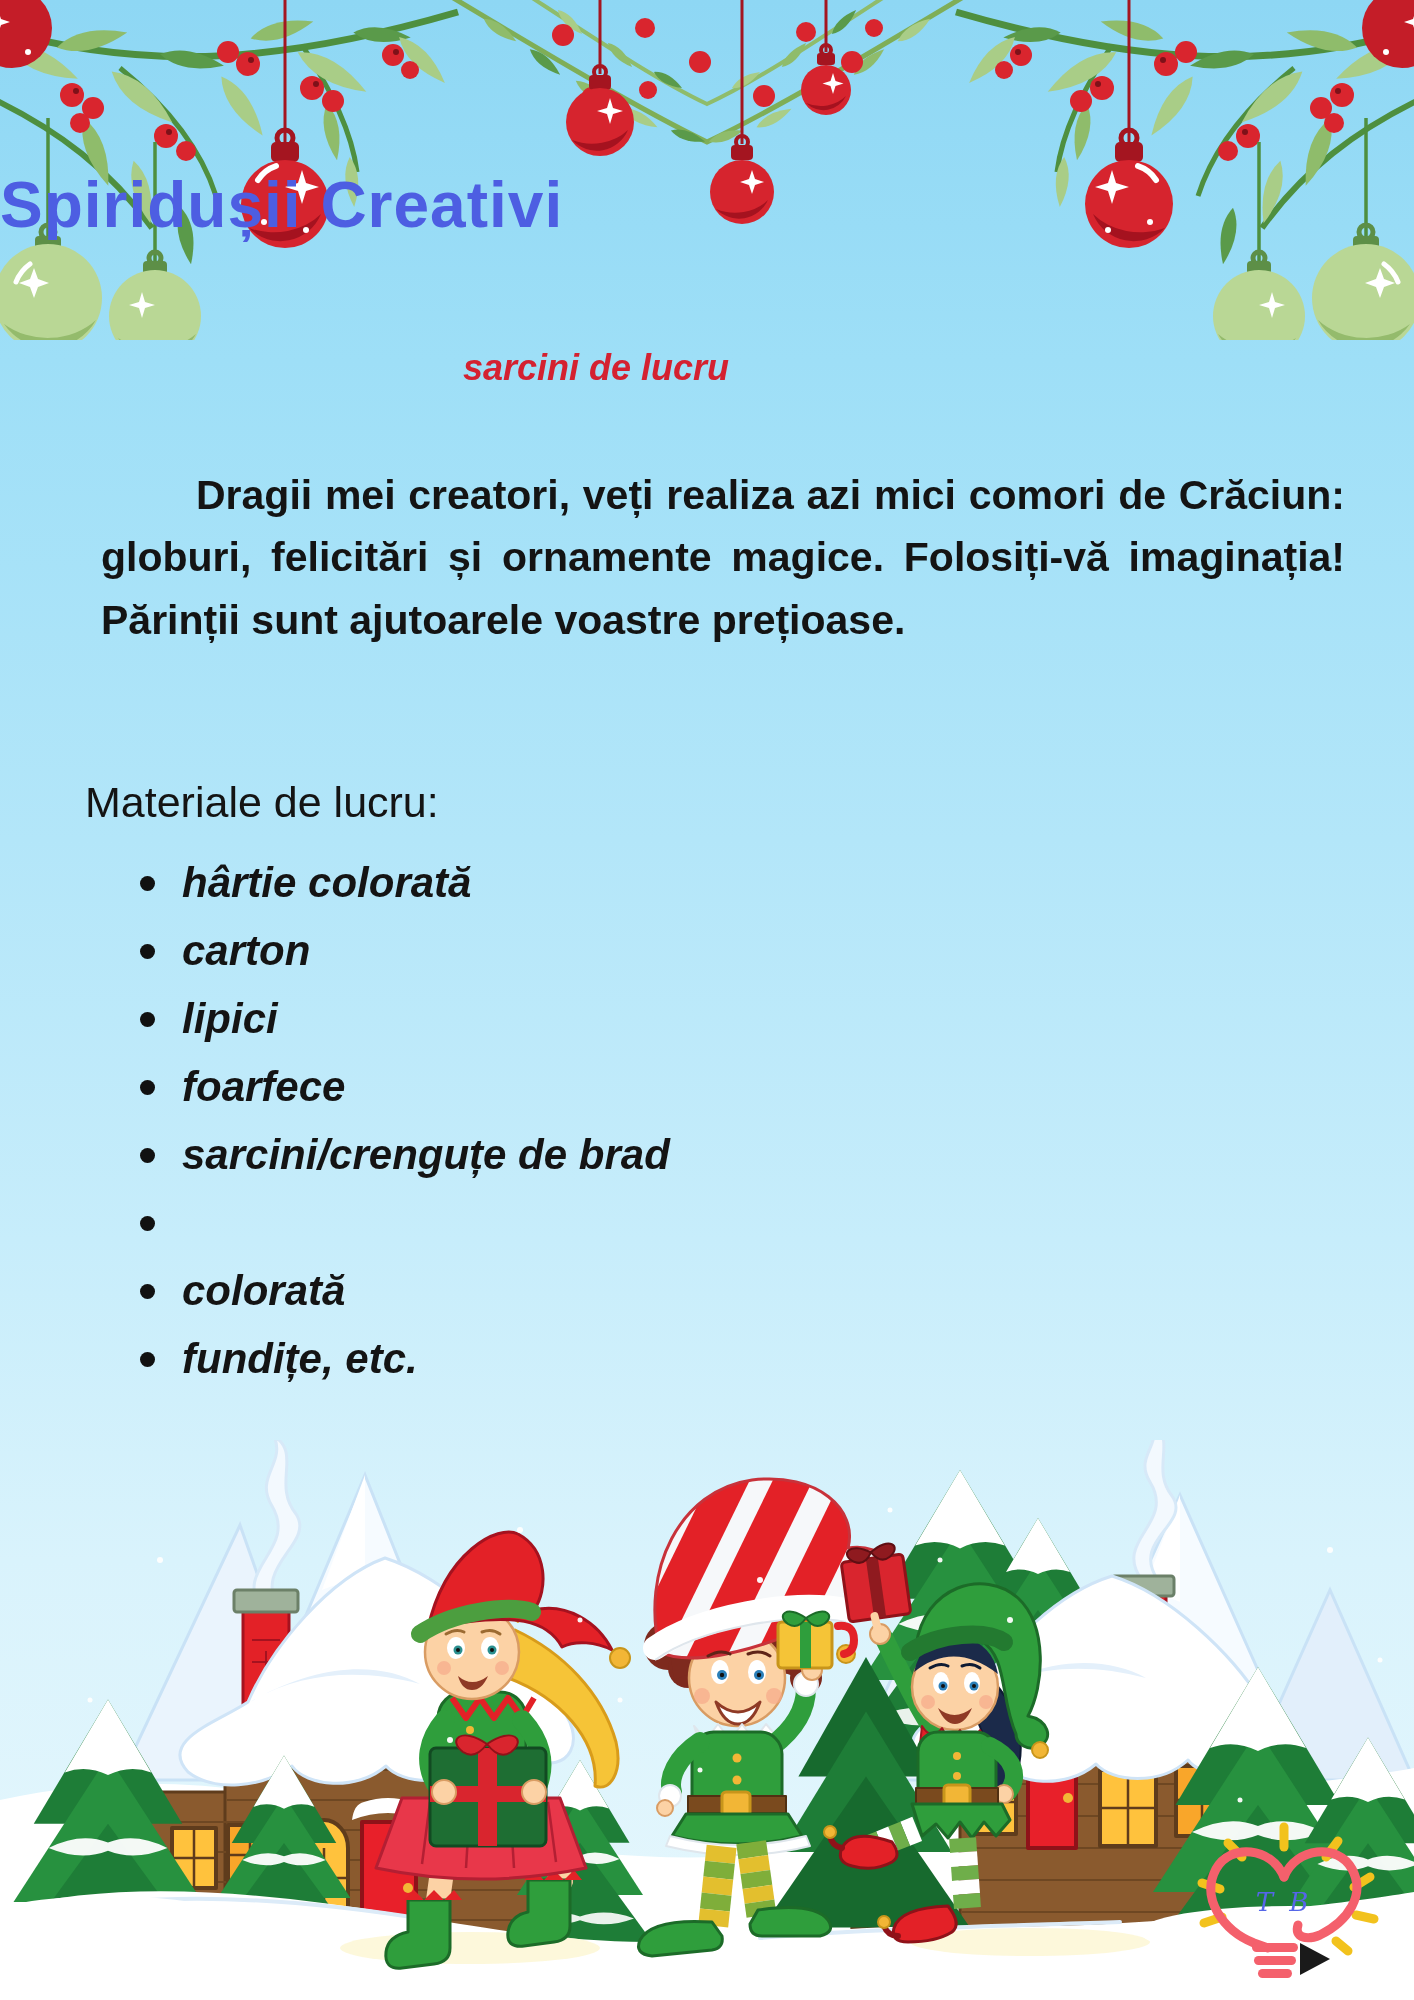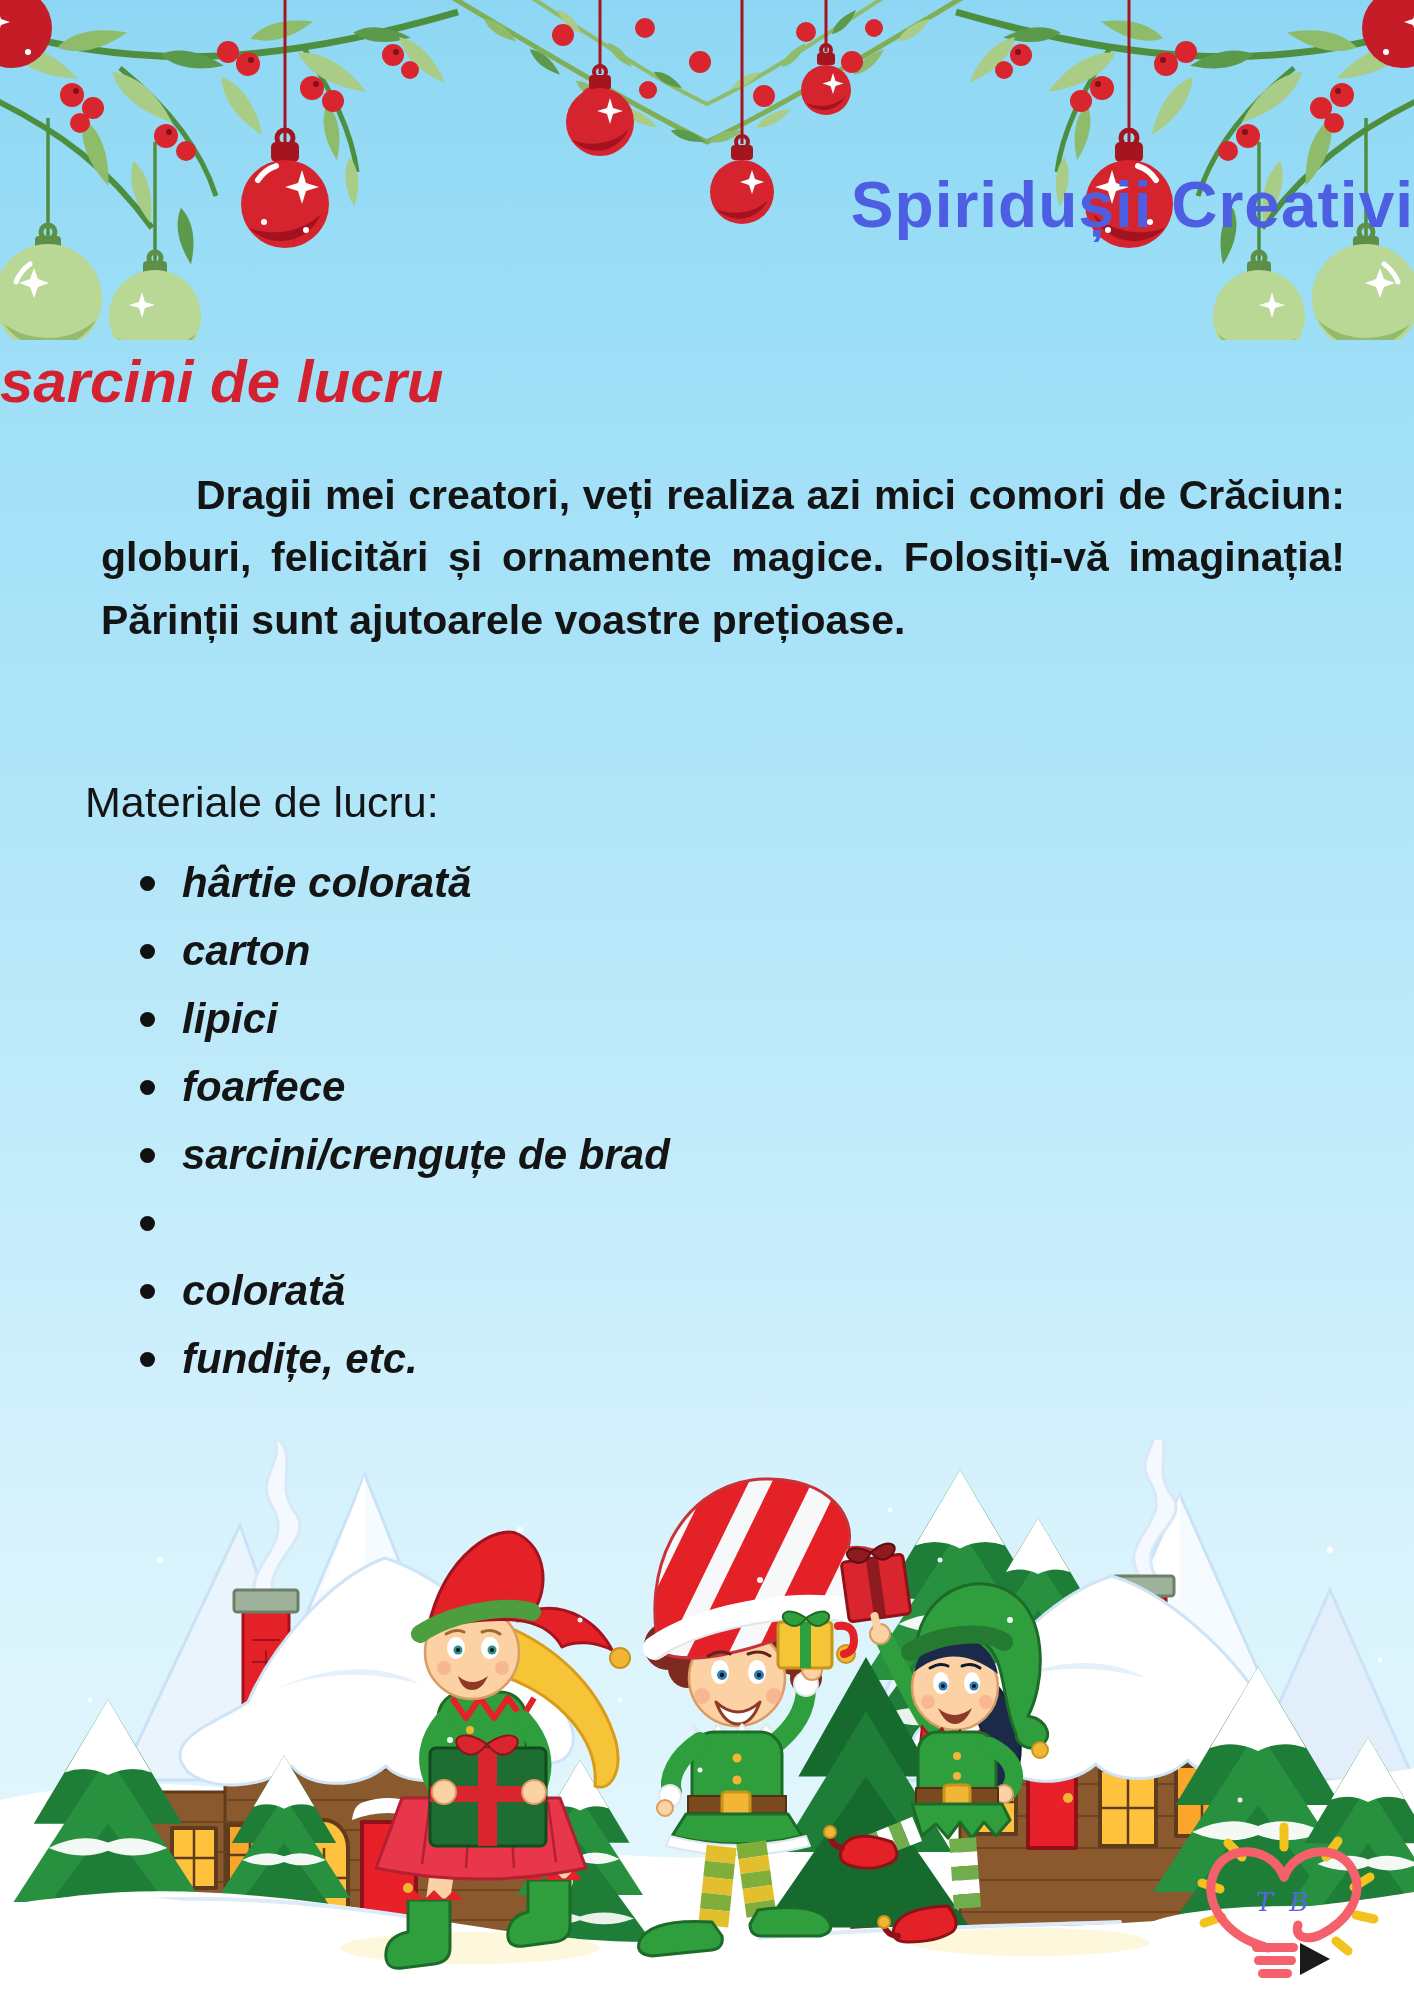--- a/index.html
+++ b/index.html
@@ -3,26 +3,26 @@
 <meta charset="utf-8">
 <style>
   html,body{margin:0;padding:0;background:#6b7b88;}
   .page{
     position:relative; width:1414px; height:2000px; margin:0 auto; overflow:hidden;
     background:linear-gradient(180deg,#8ed7f4 0%,#9edff7 18%,#b3e6f9 42%,#c7edfb 62%,#d9f3fc 78%,#e6f7fd 100%);
     font-family:"Liberation Sans","DejaVu Sans",sans-serif;
   }
   .deco-top{position:absolute;left:0;top:0;width:1414px;height:340px;display:block;}
   .title{
-    position:absolute;top:168px;left:0;width:1414px;margin:0;text-align:right;
+    position:absolute;top:168px;left:0;width:1414px;margin:0;text-align:left;
     font-size:64px;font-weight:700;letter-spacing:1px;color:var(--title-blue,#4d5ee2);
   }
   .subtitle{
-    position:absolute;top:347px;left:0;width:1160px;margin:0;text-align:left;
-    font-size:60px;font-weight:700;font-style:italic;color:var(--subtitle-red,#d42130);
+    position:absolute;top:347px;left:16px;width:1160px;margin:0;text-align:center;
+    font-size:36px;font-weight:700;font-style:italic;color:var(--subtitle-red,#d42130);
   }
   .intro{
     position:absolute;top:448px;left:85px;width:1244px;margin:16px;
     font-size:41px;font-weight:700;line-height:1.52;color:var(--text-black,#141414);
     text-align:justify;text-indent:95px;
   }
   .materials{position:absolute;top:778px;left:85px;width:1244px;}
   .materials h3{margin:0;font-size:43px;font-weight:400;color:var(--text-black,#141414);}
   .materials ul{list-style:none;margin:22px 0 0 0;padding:0;}
   .materials li{display:flex;align-items:center;height:68px;font-size:42px;font-weight:700;color:var(--text-black,#141414);font-style:italic;}

